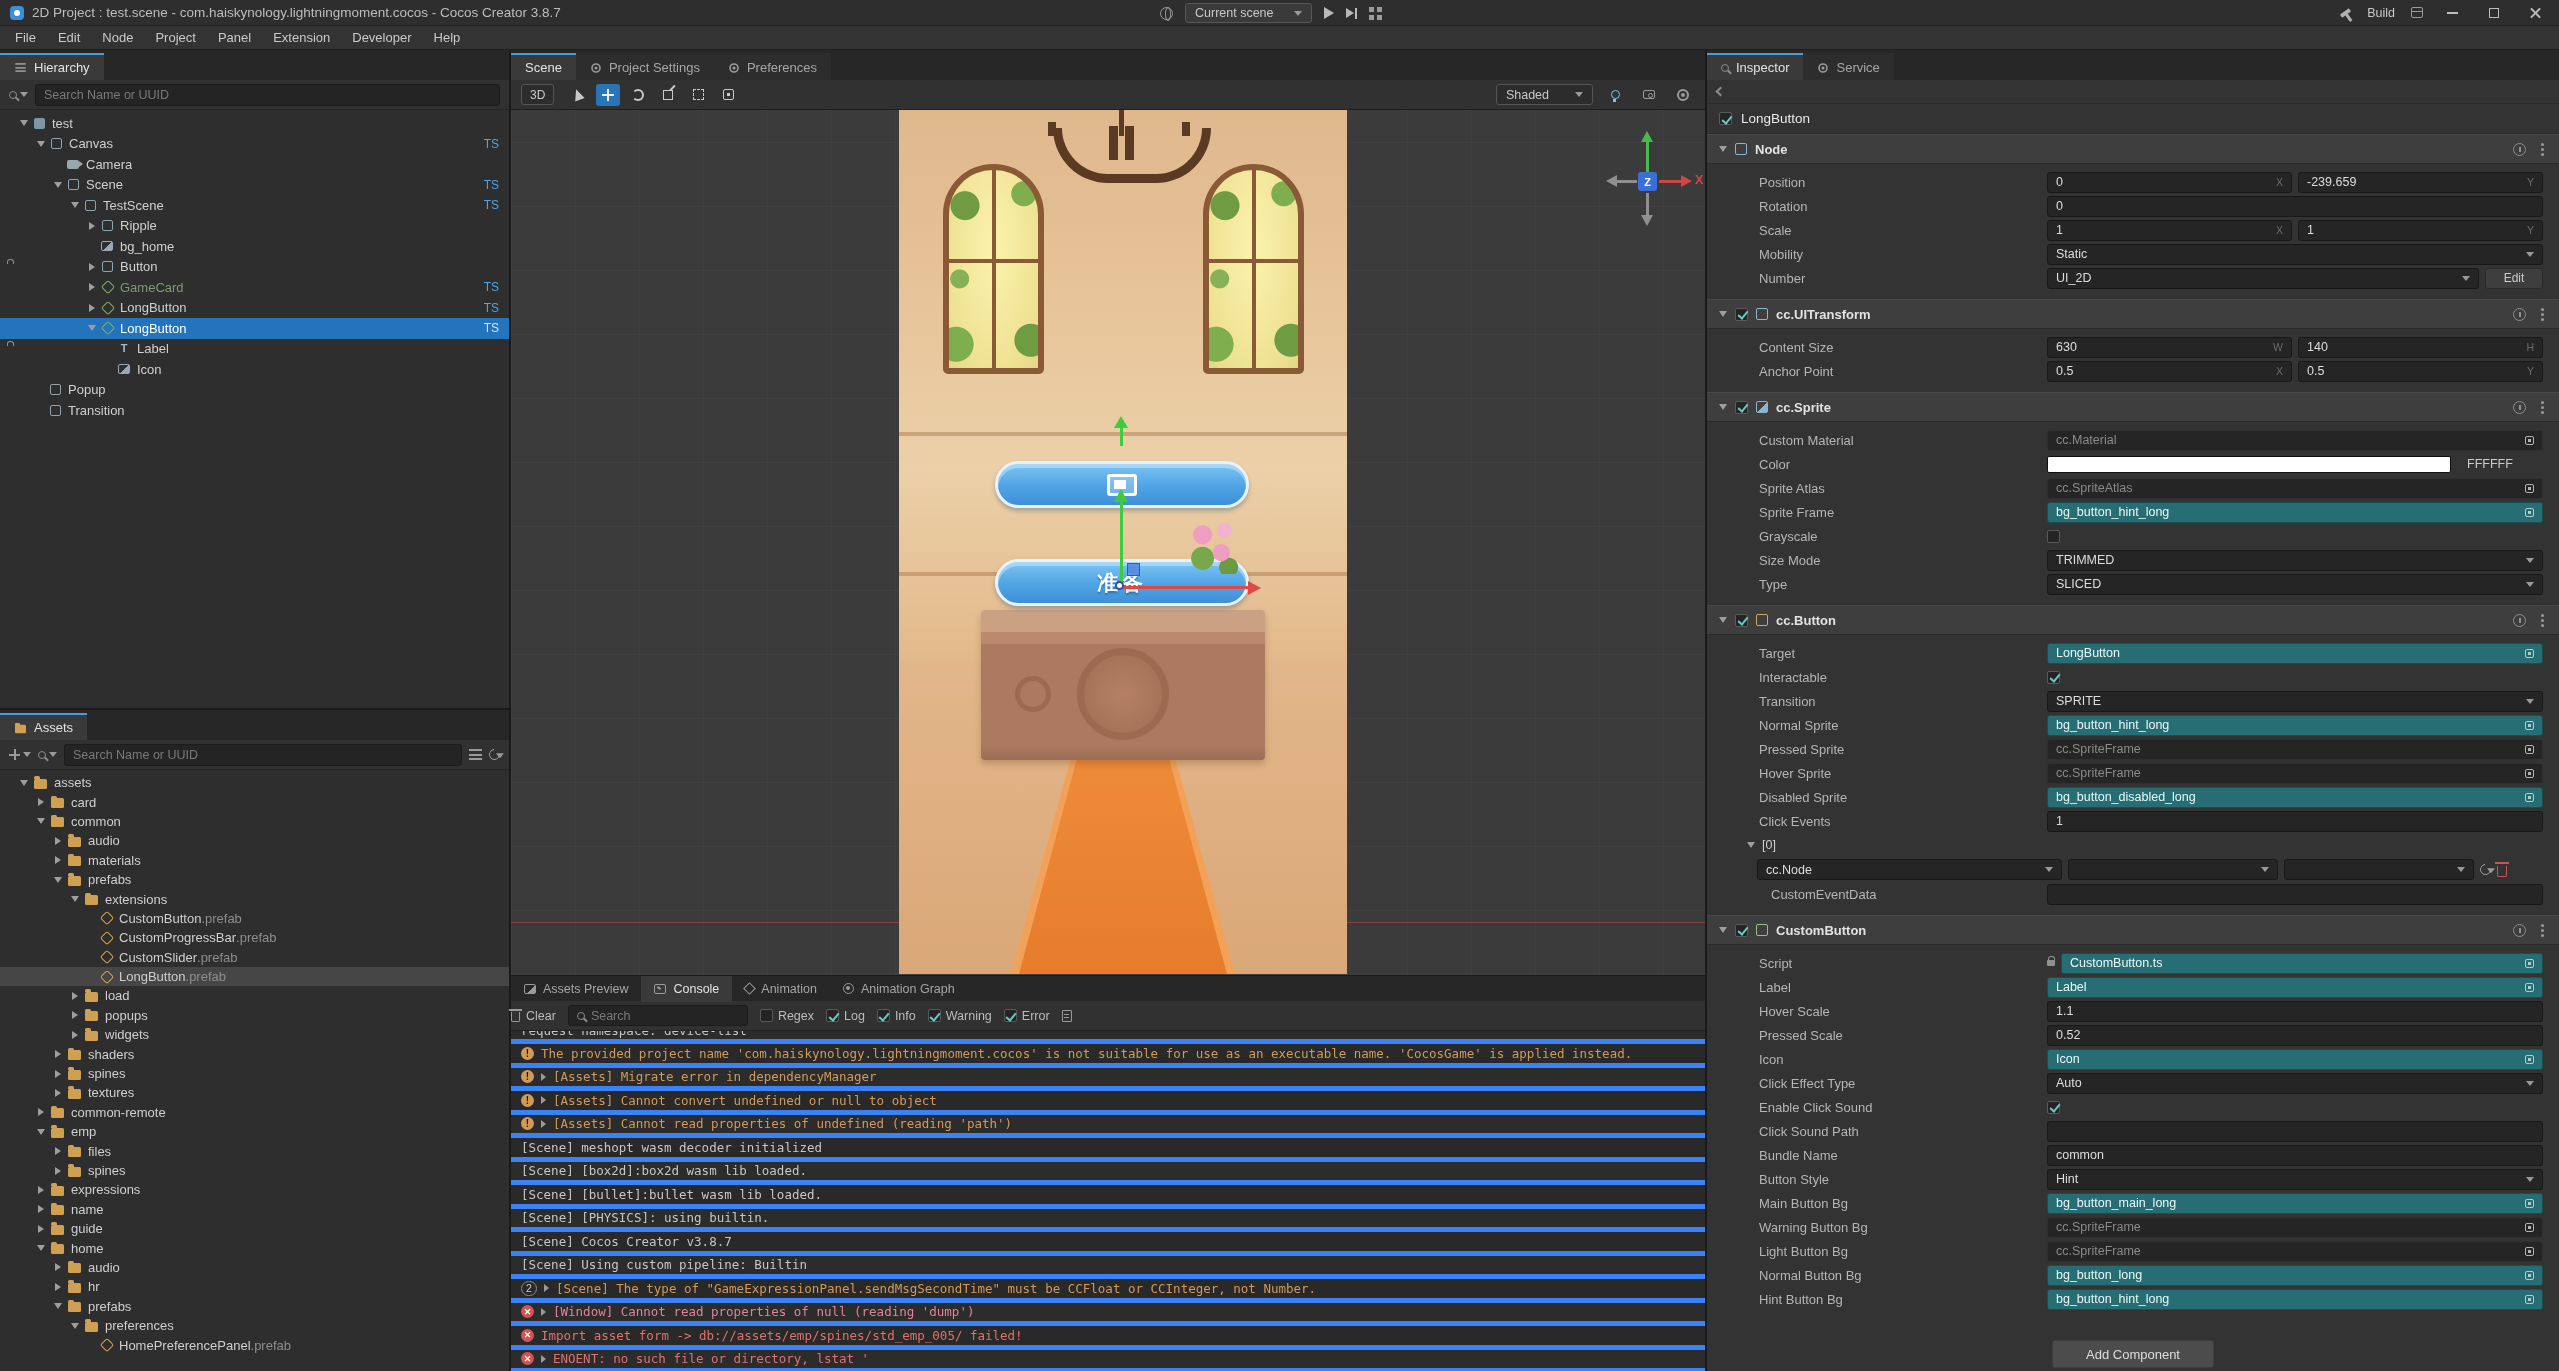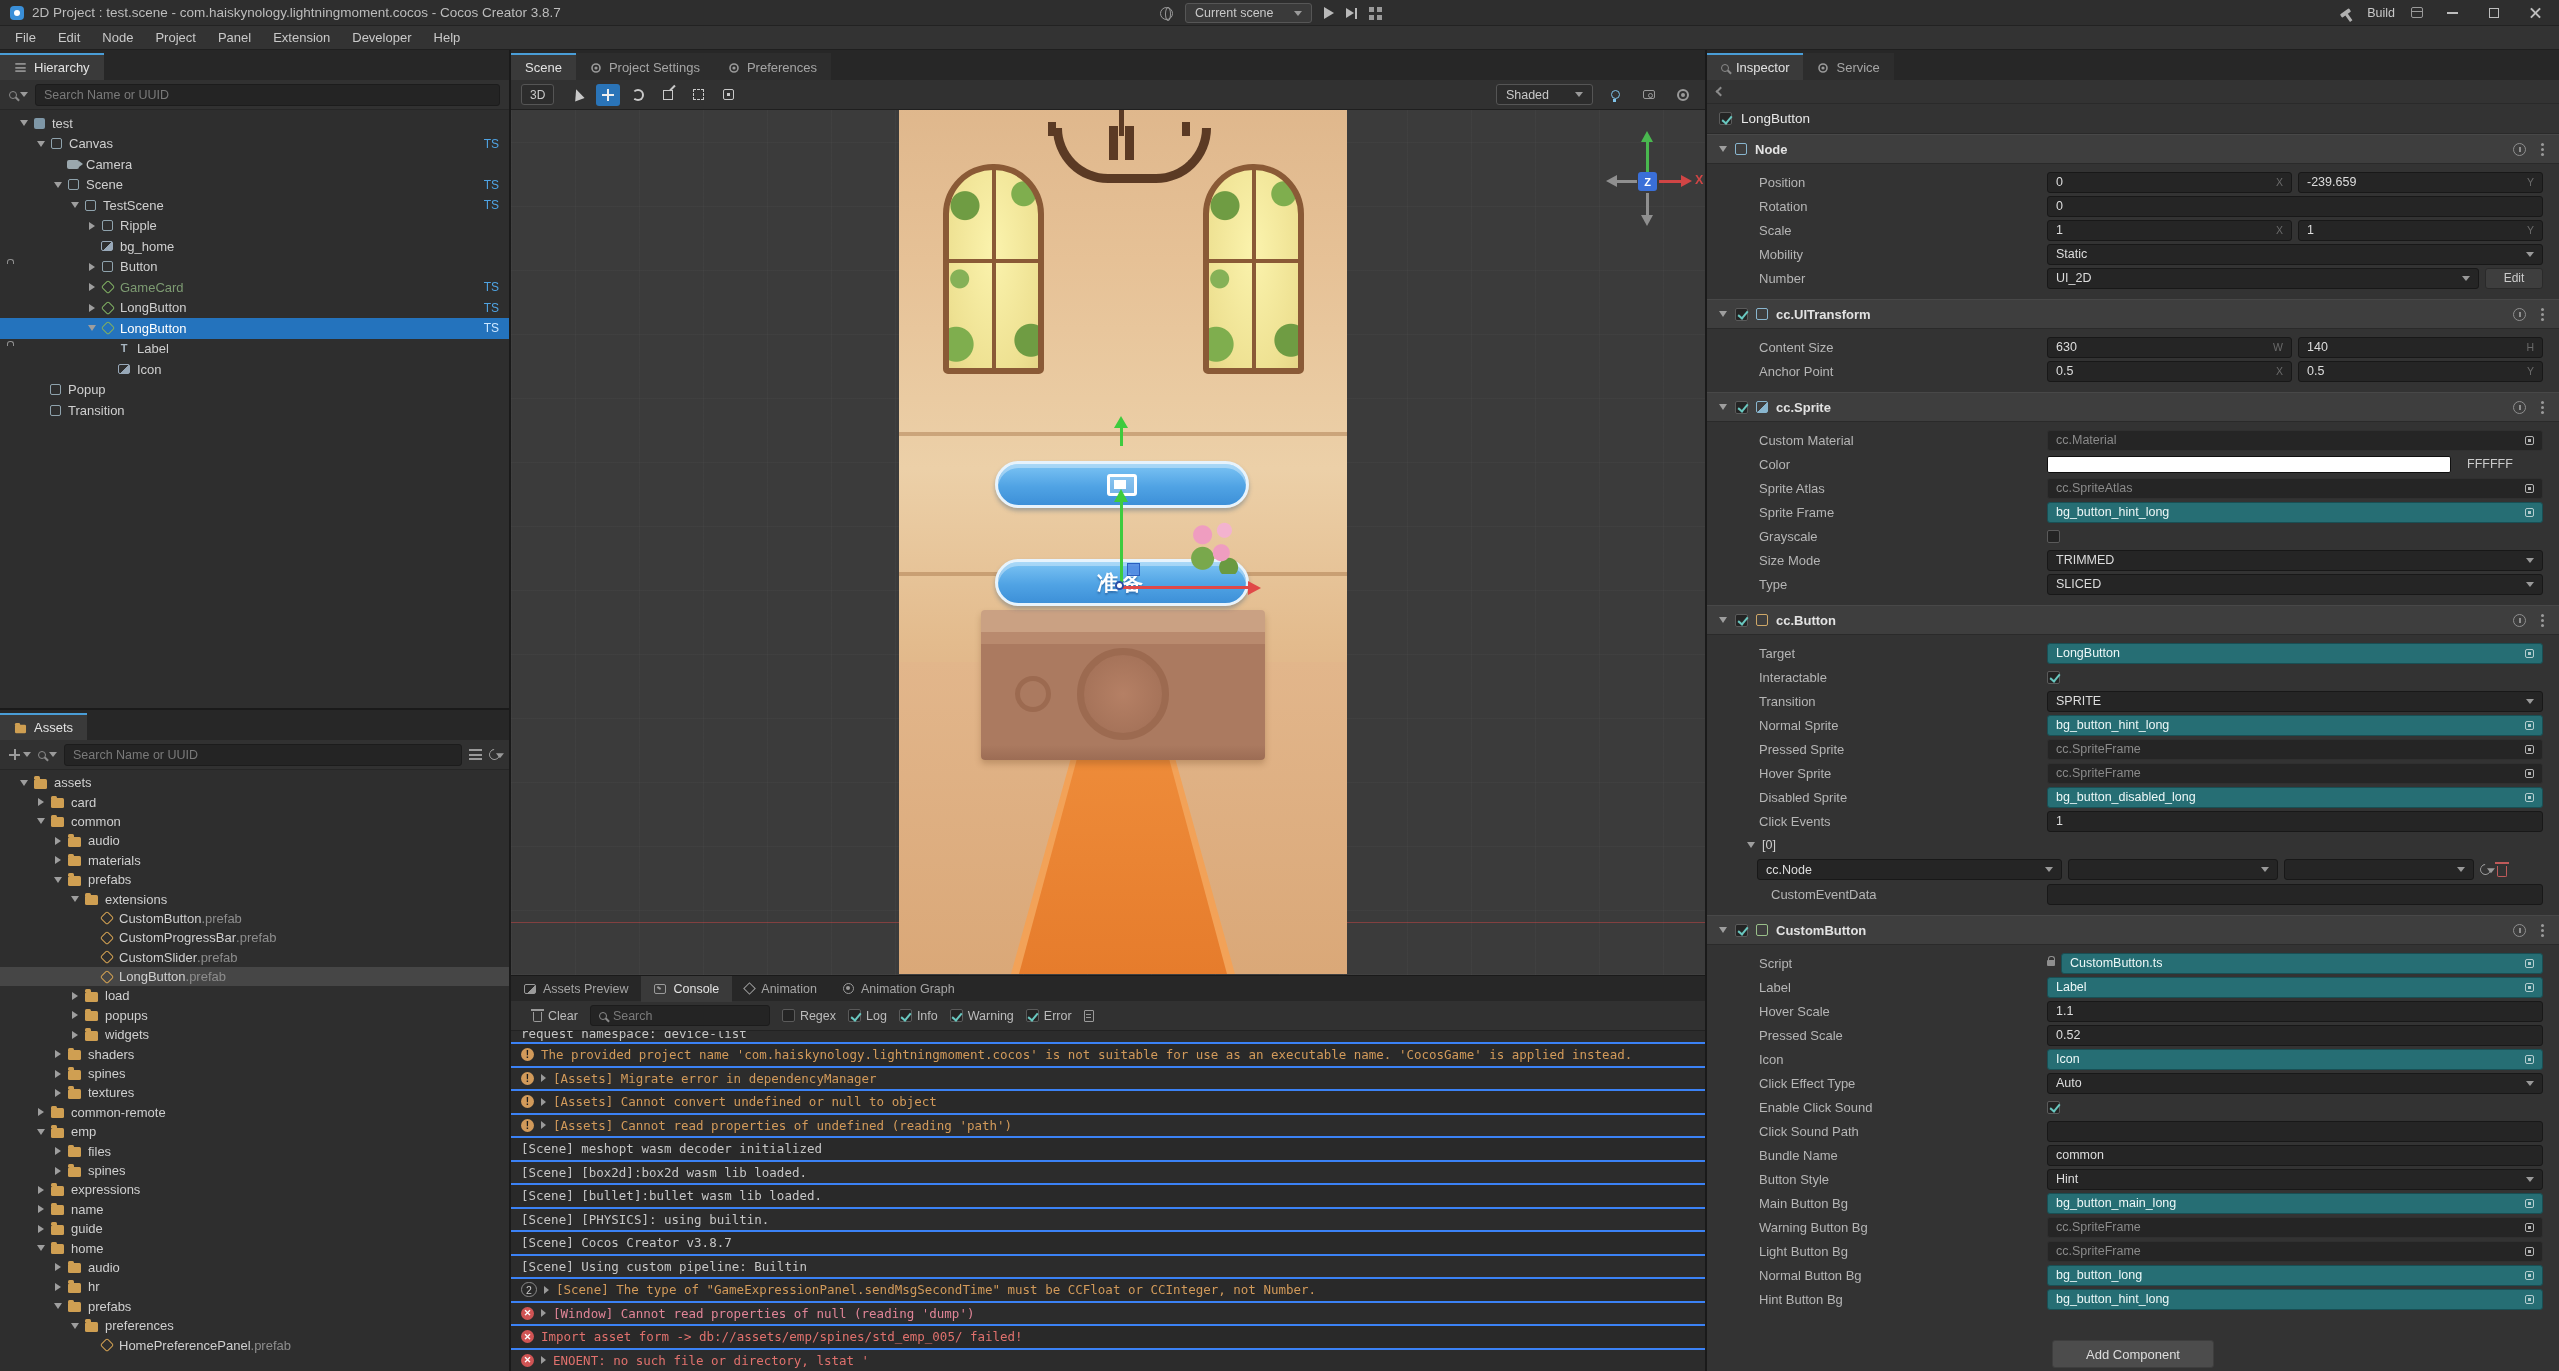--- a/index.html
+++ b/index.html
@@ -157,32 +157,32 @@
 .c-tabs{height:26px;background:#272727;display:flex;align-items:center;flex:none;position:relative;border-top:1px solid #1a1a1a}
 .c-tab{height:26px;display:flex;align-items:center;gap:7px;padding:0 13px;color:#a5a5a5;font-size:12.5px}
 .c-tab.active{background:#3a3a3a;color:#e2e2e2}
 .ci{flex:none}
 .ci-img{width:12px;height:10px;border:1.3px solid #9a9a9a;border-radius:2px;background:linear-gradient(135deg,transparent 60%,#9a9a9a 60%)}
 .ci-term{width:12px;height:10px;border:1.3px solid #9a9a9a;border-radius:2px;position:relative}
 .ci-term::after{content:'';position:absolute;left:2px;top:2px;width:4px;height:2px;background:#9a9a9a;transform:rotate(35deg)}
 .ci-anim{width:9px;height:9px;border:1.5px solid #9a9a9a;transform:rotate(45deg)}
 .ci-graph{width:11px;height:11px;border:1.3px solid #9a9a9a;border-radius:50%;position:relative}
 .ci-graph::after{content:'';position:absolute;left:2px;top:2px;width:4px;height:4px;background:#9a9a9a;border-radius:50%}
-.c-toolbar{height:30px;background:#313131;display:flex;align-items:center;gap:12px;padding:0 22px;flex:none;border-bottom:1px solid #222;font-size:12.5px;color:#bbb}
+.c-toolbar{height:30px;background:#313131;display:flex;align-items:center;gap:12px;padding:0 0;flex:none;border-bottom:1px solid #222;font-size:12.5px;color:#bbb}
 .clearbtn{display:flex;align-items:center;gap:6px}
 .ctrash{width:9px;height:10px;border:1.5px solid #9a9a9a;border-top:none;border-radius:0 0 2px 2px;position:relative;margin-top:3px}
 .ctrash::before{content:'';position:absolute;left:-3px;top:-3px;width:13px;height:1.6px;background:#9a9a9a}
 .c-search{width:180px;height:21px;background:#242424;border:1px solid #1c1c1c;border-radius:3px;display:flex;align-items:center;gap:6px;padding:0 8px;color:#7a7a7a}
 .chk{width:13px;height:13px;border:1px solid #5a5a5a;border-radius:2px;background:#242424;position:relative;flex:none}
 .chk.on::after{content:'';position:absolute;left:3.5px;top:0.5px;width:4px;height:8px;border-right:2px solid #69c8c0;border-bottom:2px solid #69c8c0;transform:rotate(40deg)}
 .cfilter{display:flex;align-items:center;gap:5px}
 .ci-doc{width:10px;height:12px;border:1.3px solid #9a9a9a;border-radius:1px;position:relative}
 .ci-doc::after{content:'';position:absolute;left:1.5px;top:3px;width:5px;height:1.3px;background:#9a9a9a;box-shadow:0 3px #9a9a9a}
 .c-list{flex:1;overflow:hidden;background:#292929;font-family:"DejaVu Sans Mono",monospace;font-size:12.5px}
-.crow{height:23.5px;display:flex;align-items:center;gap:7px;padding:0 10px;border-bottom:2px solid #3b82f6;white-space:nowrap;overflow:hidden}
+.crow{height:23.5px;display:flex;align-items:center;gap:7px;padding:0 10px;border-bottom:5px solid #3b82f6;white-space:nowrap;overflow:hidden}
 .crow:nth-child(odd){background:#2c2c2c}
 .crow.clip{height:13px;align-items:flex-end;padding-bottom:1px}
 .cw{color:#d29a5a}.cl{color:#c6c6c6}.ce{color:#e0716d}.cp{color:#e08597}
 .wicon{width:13px;height:13px;border-radius:50%;background:#d29a5a;color:#1d1d1d;font-weight:bold;font-size:10px;display:flex;align-items:center;justify-content:center;flex:none;font-family:"Liberation Sans",sans-serif}
 .eicon{width:13px;height:13px;border-radius:50%;background:#d05454;color:#fff;font-weight:bold;font-size:9px;display:flex;align-items:center;justify-content:center;flex:none;font-family:"Liberation Sans",sans-serif}
 .cexp{width:0;height:0;border-top:4px solid transparent;border-bottom:4px solid transparent;border-left:5.5px solid #9a9a9a;flex:none}
 .badge2{min-width:16px;height:15px;border-radius:8px;border:1px solid #8a8a8a;color:#ccc;font-size:10.5px;display:flex;align-items:center;justify-content:center;flex:none;font-family:"Liberation Sans",sans-serif;padding:0 3px}
 
 .insp-nav{height:24px;display:flex;align-items:center;padding:0 10px;border-bottom:1px solid #2a2a2a;flex:none}
 .backchev{width:7px;height:7px;border-left:2px solid #8a8a8a;border-bottom:2px solid #8a8a8a;transform:rotate(45deg)}

